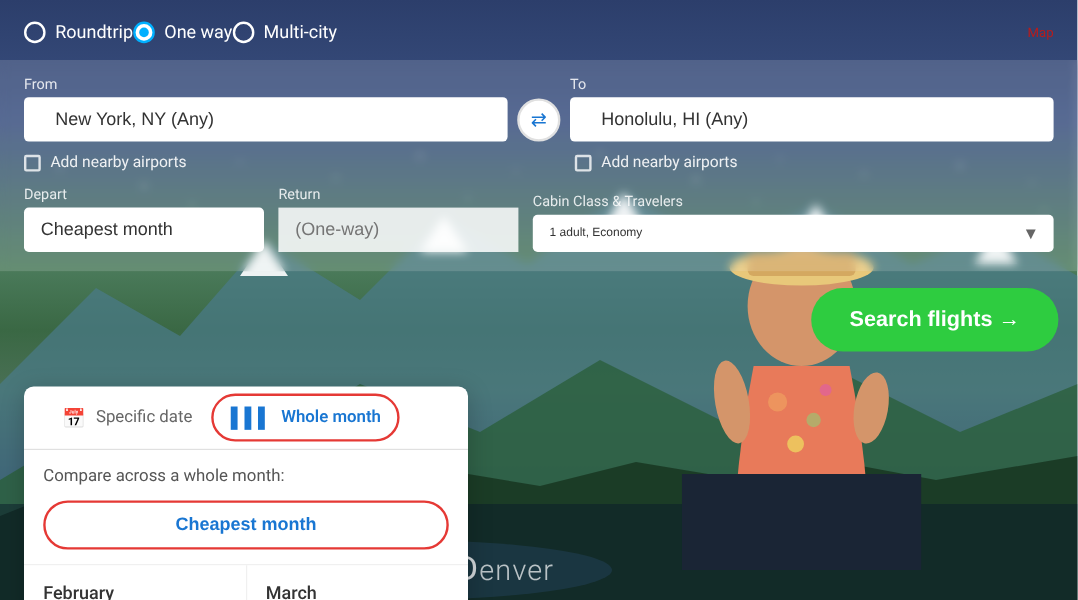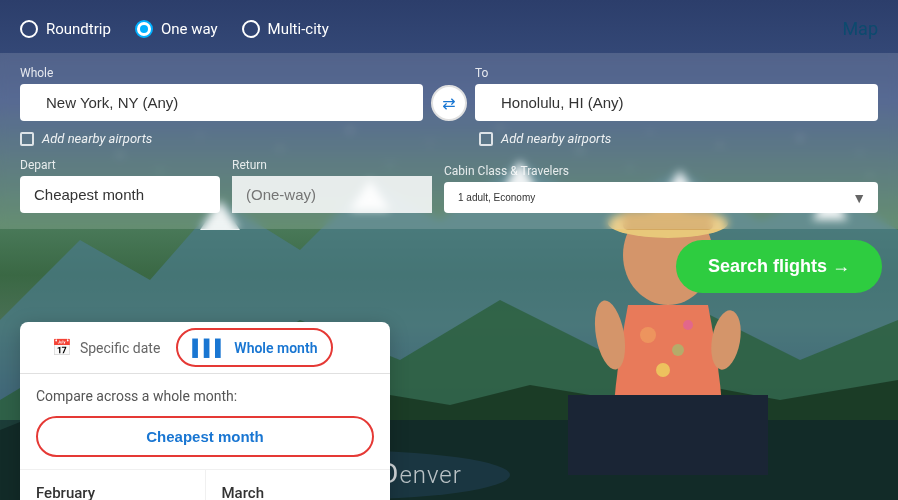--- a/index.html
+++ b/index.html
@@ -49,21 +49,20 @@
     
     .top-bar {
       display: flex;
       align-items: center;
       padding: 18px 20px 14px;
       gap: 0;
     }
     .radio-group {
       display: flex;
       align-items: center;
-      gap: 24px;
       flex: 1;
     }
     .radio-option {
       display: flex;
       align-items: center;
       gap: 8px;
       cursor: pointer;
       color: white;
       font-size: 15px;
     }
@@ -83,22 +82,22 @@
       background: white;
     }
     .radio-circle.selected::after {
       content: '';
       width: 8px;
       height: 8px;
       border-radius: 50%;
       background: #00b0ff;
     }
     .map-link {
-      color: #0c4a6e;
-      font-size: 18px;
+      color: #b91c1c;
+      font-size: 11px;
       cursor: pointer;
       text-decoration: none;
     }
 
     
     .search-form {
       background: rgba(255,255,255,0.15);
       backdrop-filter: blur(4px);
       padding: 12px 20px 16px;
     }
@@ -143,21 +142,20 @@
       color: #1976d2;
       font-size: 16px;
     }
 
     
     .nearby-row {
       display: flex;
       align-items: flex-end;
       gap: 8px;
       margin-bottom: 12px;
-      font-style: italic;
     }
     .nearby-group {
       flex: 1;
       display: flex;
       align-items: center;
       gap: 8px;
     }
     .nearby-group-right {
       flex: 1;
       display: flex;
@@ -451,21 +449,21 @@
         <span>Multi-city</span>
       </label>
     </div>
     <a class="map-link">Map</a>
   </div>
 
   <div class="search-form">
 
     <div class="from-to-row">
       <div class="field-group">
-        <div class="field-label">Whole</div>
+        <div class="field-label">From</div>
         <input class="field-input" type="text" value="New York, NY (Any)" style="">
       </div>
       <button class="swap-btn">
         <span>⇄</span>
       </button>
       <div class="field-group">
         <div class="field-label">To</div>
         <input class="field-input" type="text" value="Honolulu, HI (Any)" style="">
       </div>
     </div>

